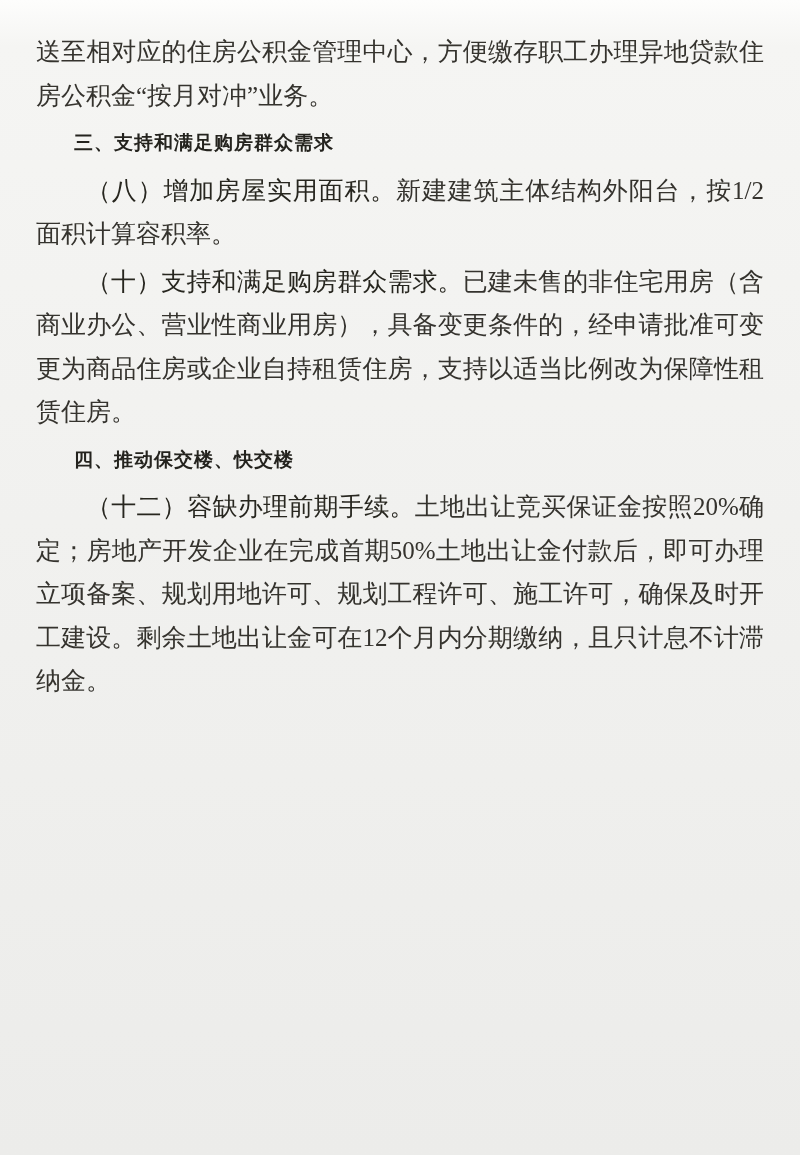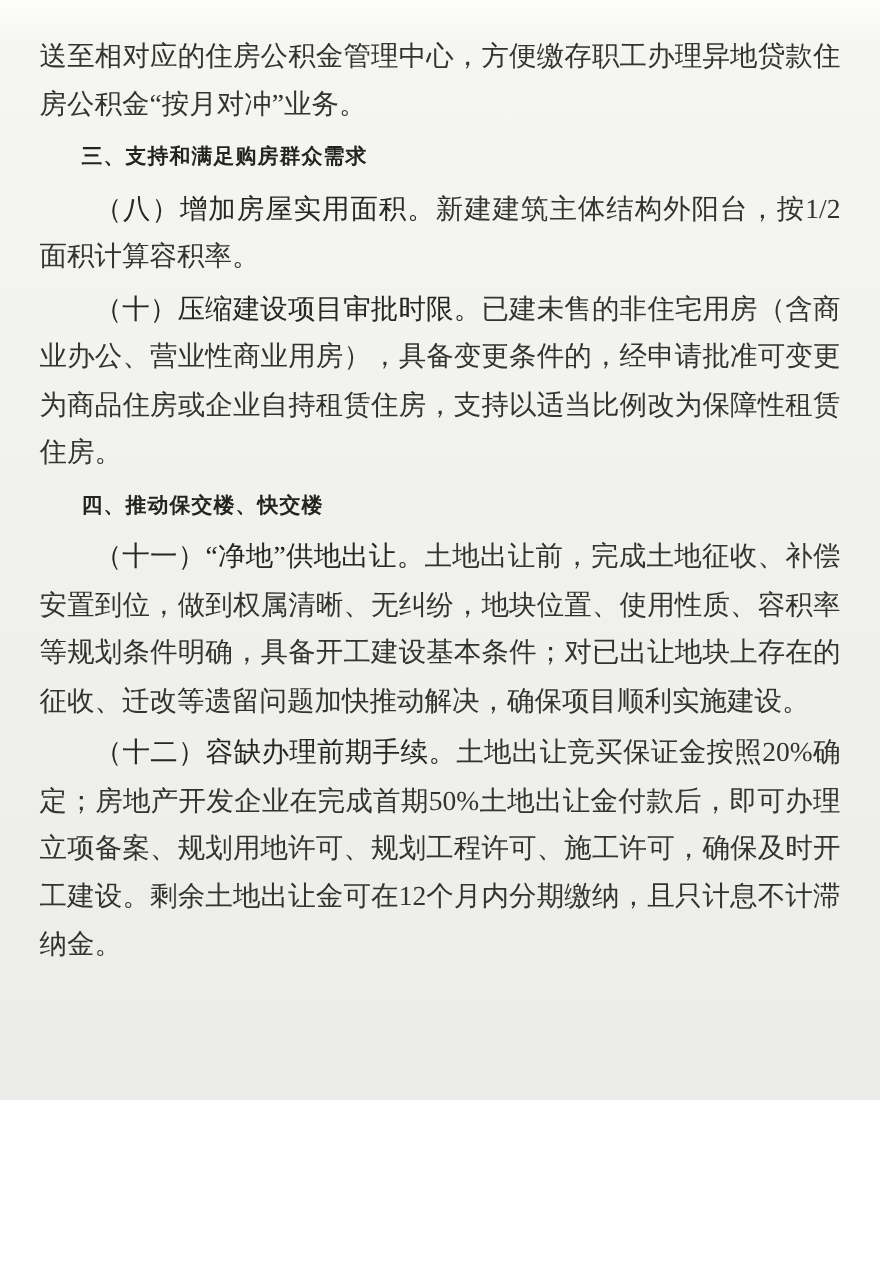--- a/index.html
+++ b/index.html
@@ -1,19 +1,19 @@
 <!DOCTYPE html>
 <html lang="zh"><head>
 <meta charset="utf-8">
 <style>
   html, body { margin: 0; padding: 0; }
   .page {
     position: relative;
     width: 800px;
-    height: 1000px;
+    height: 1155px;
     box-sizing: border-box;
     padding: 30px 36px 0 36px;
     overflow: hidden;
     background: linear-gradient(180deg, #fdfdfc 0%, #f5f5f3 4%, #f1f1ef 45%, #ececea 100%);
     font-family: "Liberation Serif", "DejaVu Serif", serif;
     color: #35332e;
   }
   p.body {
     margin: 4px 0 0 0;
     font-size: 25px;
@@ -47,22 +47,21 @@
 
 <div class="page">
 
   <p class="body cont"><span>送至相对应的住房公积金管理中心，方便缴存职工办理异地贷款住房公积金“按月对冲”业务。</span></p>
 
   <h2 class="heading">三、支持和满足购房群众需求</h2>
 
   <p class="body"><span class="lead">（八）增加房屋实用面积。</span><span>新建建筑主体结构外阳台，按1/2面积计算容积率。</span></p>
 
 
-  <p class="body"><span class="lead">（十）压缩建设项目审批时限。</span><span>已建未售的非住宅用房（含商业办公、营业性商业用房），具备变更条件的，经申请批准可变更为商品住房或企业自持租赁住房，支持以适当比例改为保障性租赁住房。</span></p>
+  <p class="body"><span class="lead">（十）支持和满足购房群众需求。</span><span>已建未售的非住宅用房（含商业办公、营业性商业用房），具备变更条件的，经申请批准可变更为商品住房或企业自持租赁住房，支持以适当比例改为保障性租赁住房。</span></p>
 
   <h2 class="heading">四、推动保交楼、快交楼</h2>
 
-  <p class="body"><span class="lead">（十一）“净地”供地出让。</span><span>土地出让前，完成土地征收、补偿安置到位，做到权属清晰、无纠纷，地块位置、使用性质、容积率等规划条件明确，具备开工建设基本条件；对已出让地块上存在的征收、迁改等遗留问题加快推动解决，确保项目顺利实施建设。</span></p>
 
   <p class="body"><span class="lead">（十二）容缺办理前期手续。</span><span>土地出让竞买保证金按照20%确定；房地产开发企业在完成首期50%土地出让金付款后，即可办理立项备案、规划用地许可、规划工程许可、施工许可，确保及时开工建设。剩余土地出让金可在12个月内分期缴纳，且只计息不计滞纳金。</span></p>
 
 
 </div>
 
 </body></html>

